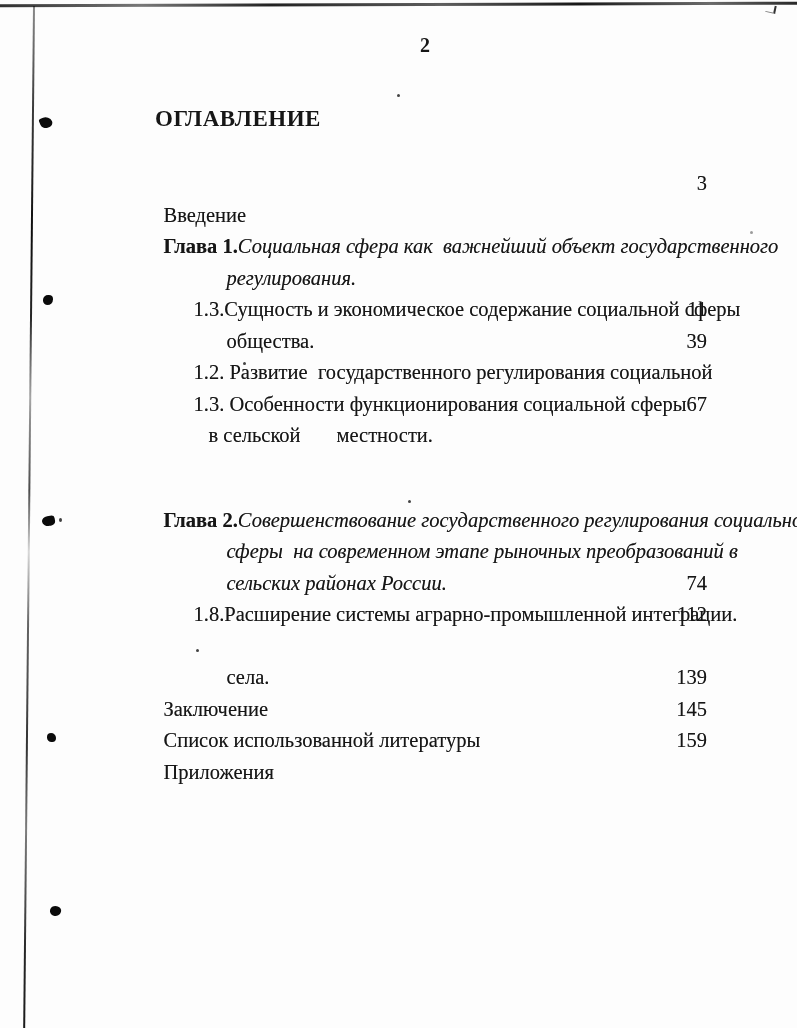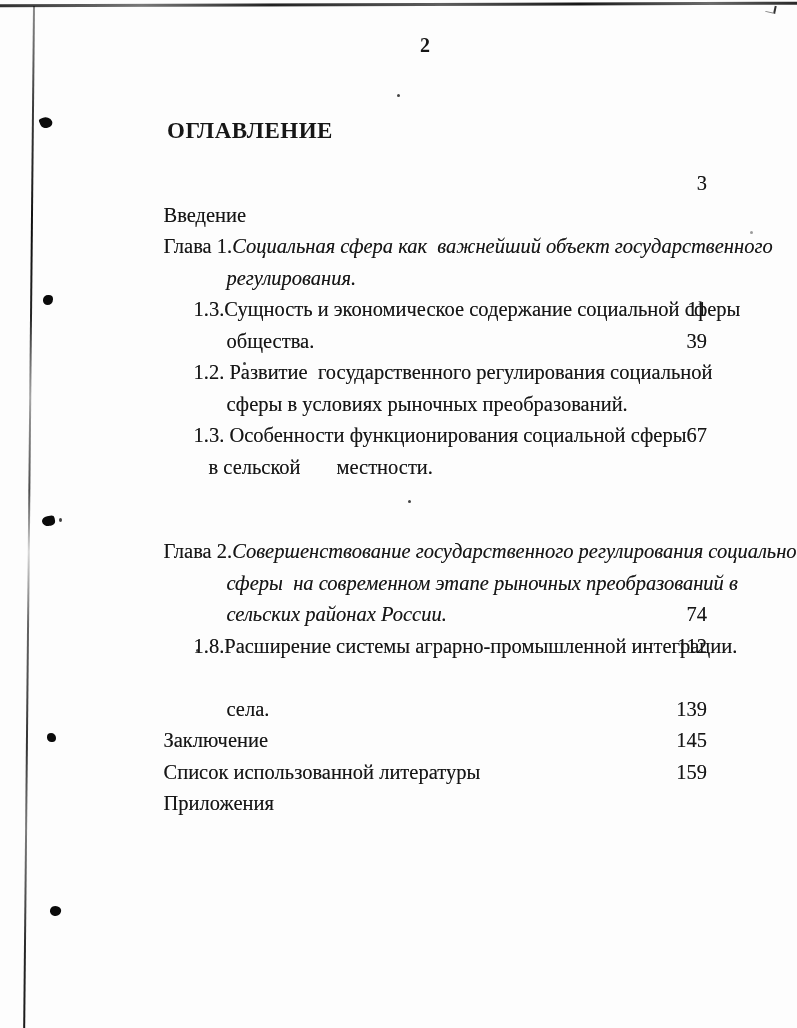--- a/index.html
+++ b/index.html
@@ -59,36 +59,36 @@
   .speck-3 { left: 408px; top: 500px; width: 3px; height: 3px; }
   .speck-4 { left: 196px; top: 649px; width: 3px; height: 3px; }
   .speck-5 { left: 750px; top: 231px; width: 3px; height: 3px; background: rgba(90,90,90,.6); }
 
   
   .page-number {
     position: absolute; left: 380px; top: 34px; width: 90px;
     text-align: center; font-size: 20px; font-weight: bold;
   }
   .heading {
-    position: absolute; left: 155px; top: 106px; margin: 12px;
+    position: absolute; left: 155px; top: 106px; margin: 0;
     font-size: 23px; font-weight: bold; letter-spacing: 0.5px;
   }
   .toc { position: absolute; left: 0; right: 0; top: 168px; }
   .toc-section { position: relative; }
   .toc-section + .toc-section { margin-top: 53px; }
   .toc-row {
     position: relative; height: 31.5px; line-height: 31.5px;
     font-size: 20.5px; white-space: pre;
     text-shadow: 0 0 0.4px rgba(0,0,0,.45);
   }
   .indent-0 { padding-left: 143px; }
   .indent-1 { padding-left: 173px; }
   .indent-2 { padding-left: 188px; }
   .indent-3 { padding-left: 206px; }
-  .part-bold   { font-weight: normal; }
+  .part-bold   { font-weight: bold; }
   .part-italic { font-style: italic; }
   .part-normal { }
   .row-page {
     position: absolute; left: 630px; top: 0; width: 77px;
     text-align: right; white-space: normal;
   }
 </style>
 </head>
 <body>
 
@@ -131,24 +131,20 @@
     <span class="row-page"></span>
   </div>
         <div class="toc-row indent-3">
     <span class="row-text"><span class="part-normal">общества.</span></span>
     <span class="row-page">11</span>
   </div>
         <div class="toc-row indent-1">
     <span class="row-text"><span class="part-normal">1.2. Развитие  государственного регулирования социальной</span></span>
     <span class="row-page">39</span>
   </div>
-        <div class="toc-row indent-3">
-    <span class="row-text"><span class="part-normal">сферы в условиях рыночных преобразований.</span></span>
-    <span class="row-page"></span>
-  </div>
         <div class="toc-row indent-1">
     <span class="row-text"><span class="part-normal">1.3. Особенности функционирования социальной сферы</span></span>
     <span class="row-page"></span>
   </div>
         <div class="toc-row indent-2">
     <span class="row-text"><span class="part-normal">в сельской       местности.</span></span>
     <span class="row-page">67</span>
   </div>
       </div>
       <div class="toc-section">

